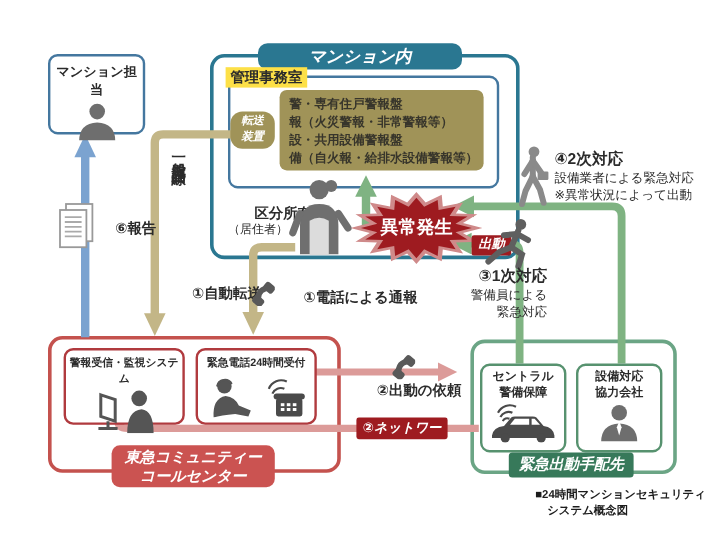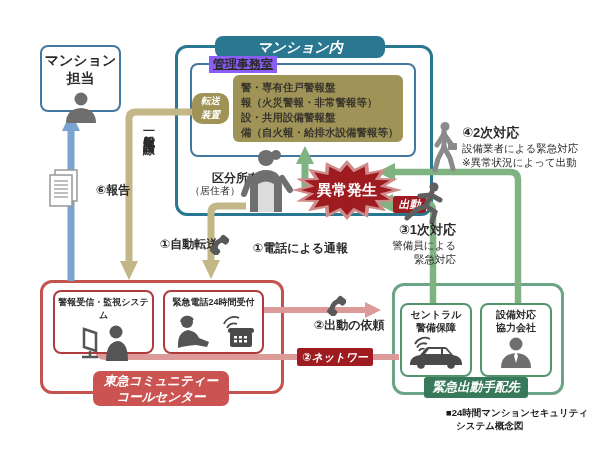--- a/index.html
+++ b/index.html
@@ -24,21 +24,21 @@
   .dp-badge{left:424px;top:377px;width:104px;height:21px;line-height:21px;font-size:12.5px;background:#37795a;border-radius:3px;}
   
   .wbox{background:#fff;border-radius:8px;}
   .staff-box{left:40px;top:45px;width:77px;height:63px;border:2px solid #44779f;}
   .cc-inner{top:290px;width:97px;height:60px;border:2px solid #b03a3e;}
   .dp-inner{top:303px;width:68px;height:70px;border:2px solid #57926f;}
   .boxtitle{font-weight:bold;color:#2b2b2b;}
   
   .olive-box{left:233px;top:75px;width:170px;height:67px;background:#a09358;border-radius:6px;
              color:#37352b;font-weight:bold;font-size:10.5px;line-height:15px;padding:5px 0 0 8px;box-sizing:border-box;}
-  .office-label{left:209px;top:56px;background:#8b5cf6;padding:0 4px;font-size:12px;font-weight:bold;text-decoration:underline;}
+  .office-label{left:188px;top:56px;background:#fde047;padding:0 4px;font-size:12px;font-weight:bold;}
   .vtext{writing-mode:vertical-rl;text-orientation:upright;letter-spacing:2px;font-weight:bold;font-size:12px;color:#2b2b2b;}
   .lbl{font-size:12px;font-weight:bold;color:#2b2b2b;padding-left:22px;}
   .burst-label{left:0;top:0;width:110px;height:60px;line-height:60px;text-align:center;color:#fff;font-weight:bold;font-size:15px;}
   .small{font-size:10.5px;color:#2b2b2b;}
   .caption{font-size:9.5px;font-weight:bold;color:#1c1c1c;line-height:1.35;}
 </style>
 </head>
 <body>
 
 <div class="abs z1 mansion-box"></div>
@@ -152,21 +152,21 @@
   <div class="small">設備業者による緊急対応</div>
   <div class="small">※異常状況によって出動</div>
 </div>
 <div class="abs z3 ctr" style="left:382px;top:221px;width:74px;text-align:right;">
   <div class="b" style="font-size:13px;">③1次対応</div>
   <div class="small">警備員による</div>
   <div class="small">緊急対応</div>
 </div>
 
 <div class="abs z3 wbox staff-box">
-  <div class="ctr b" style="font-size:14px;margin-top:5px;text-align:center;">マンション担当</div>
+  <div class="ctr b" style="font-size:11px;margin-top:5px;text-align:center;">マンション担当</div>
   <svg width="40" height="32" viewBox="0 0 40 32" style="display:block;margin:3px auto 0;">
     <circle cx="20" cy="8" r="6.5" fill="#6e6e6e"></circle>
     <path d="M5 32 Q5 18 20 17 Q35 18 35 32 Z" fill="#6e6e6e"></path>
   </svg>
 </div>
 
 <svg class="abs z3" style="left:46px;top:167px;" width="34" height="46" viewBox="0 0 34 46">
   <rect x="9" y="3" width="22" height="31" fill="#fff" stroke="#999" stroke-width="1.5"></rect>
   <rect x="4" y="8" width="22" height="31" fill="#fff" stroke="#999" stroke-width="1.5"></rect>
   <g stroke="#aaa" stroke-width="1.5">

